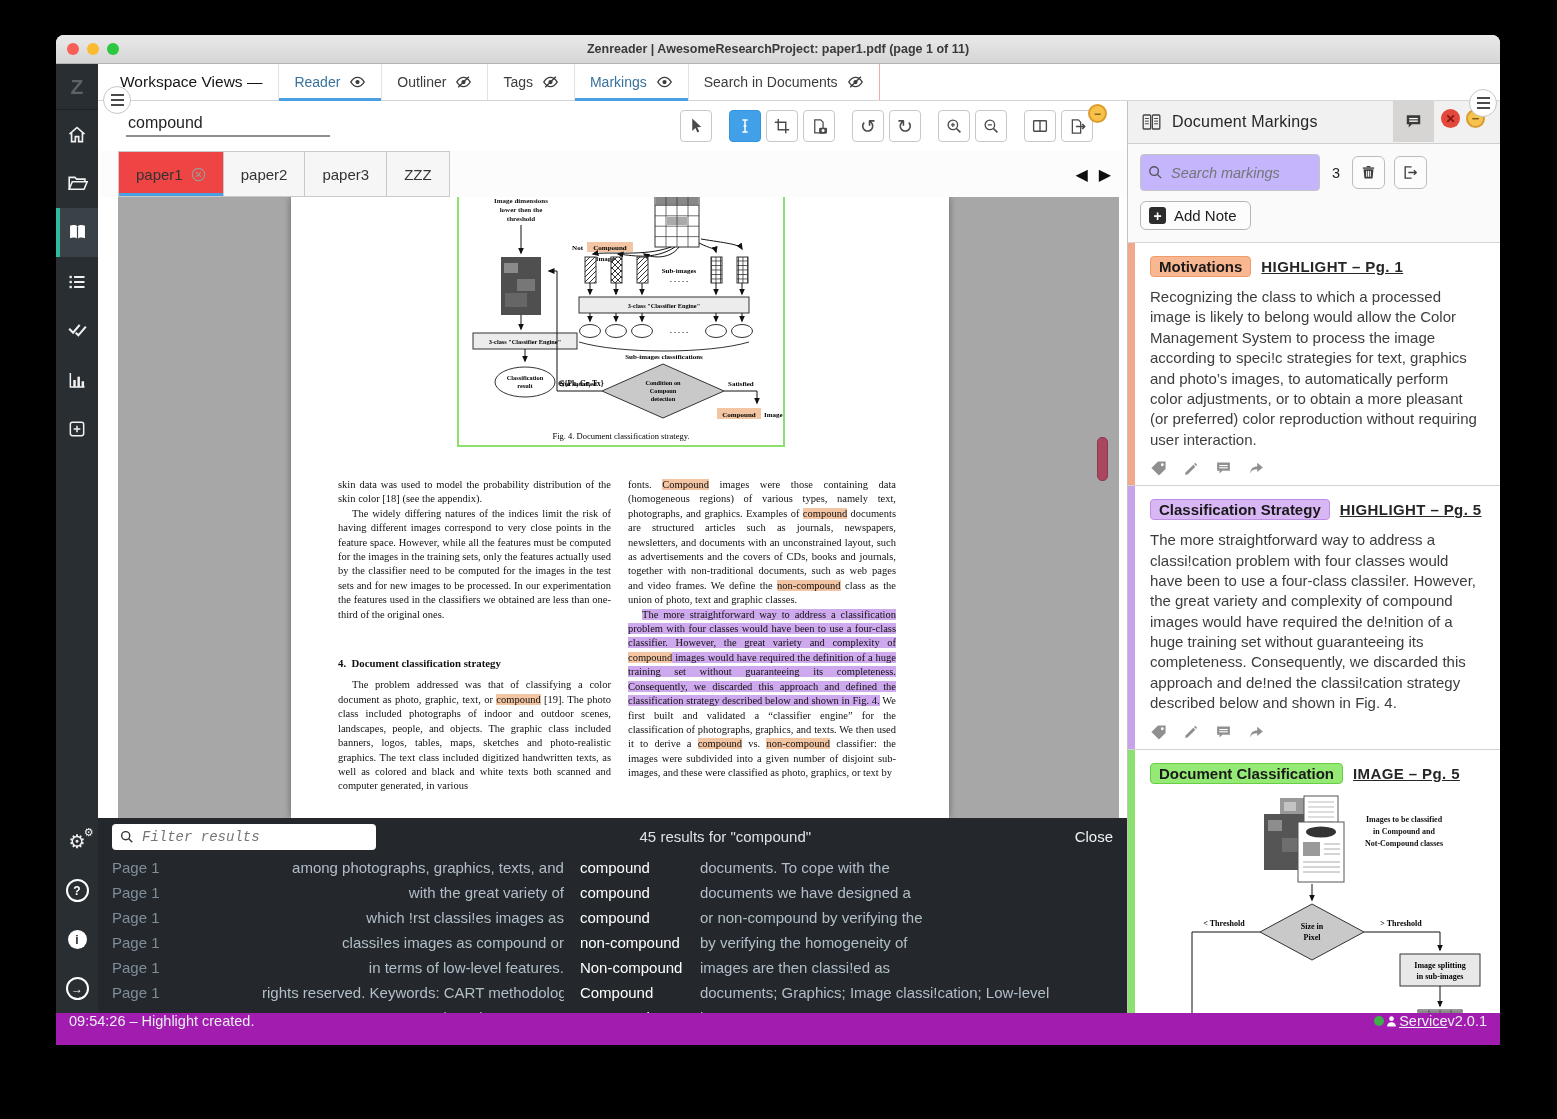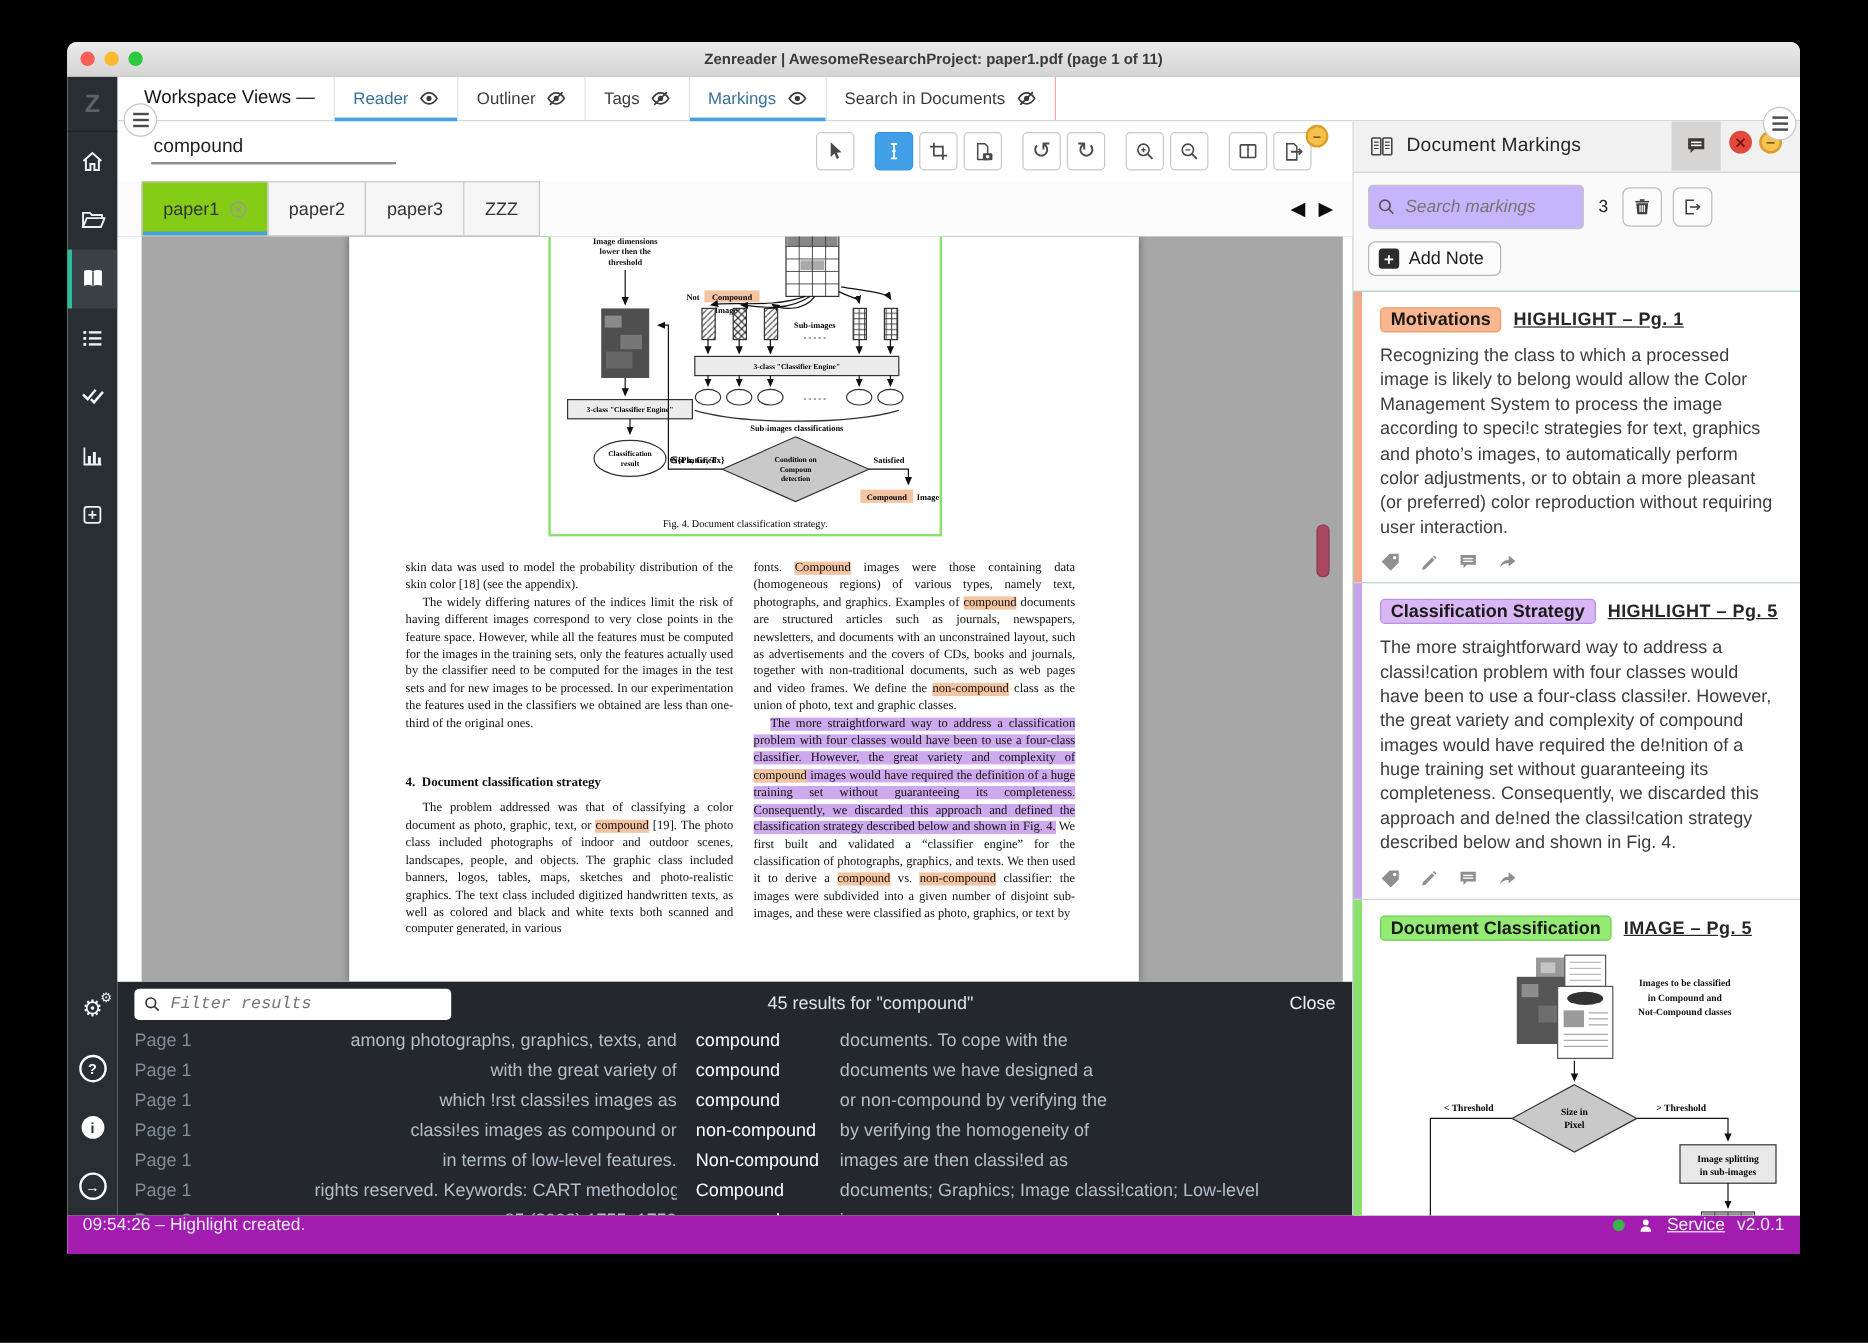--- a/index.html
+++ b/index.html
@@ -43,28 +43,28 @@
   .search-doc{position:absolute;left:28px;top:10px;width:200px;border:none;outline:none;border-bottom:2px solid #8d8d8d;font-size:16px;color:#1f1f1f;padding:3px 2px;background:transparent;font-family:"Liberation Sans",sans-serif}
   .tools{position:absolute;right:34px;top:9px;display:flex;gap:5px;align-items:center}
   .tbtn{width:30px;height:30px;border:1px solid #c8c8c8;border-radius:4px;background:#fff;display:flex;align-items:center;justify-content:center;color:#4a4a4a;font-size:19px;line-height:1}
   .tbtn.active{background:#41a0e8;border-color:#3494dd;color:#fff}
   .tgap{width:7px}
   .minus-badge{position:absolute;right:20px;top:3px;width:15px;height:15px;border-radius:50%;background:#f7c14b;border:2px solid #db9e2d;color:#7c5d12;display:flex;align-items:center;justify-content:center;font-size:12px;font-weight:700;line-height:1;z-index:4}
   
   .tabsrow{height:46px;background:#fcfcfc;display:flex;align-items:stretch;padding-left:20px;position:relative;flex:0 0 auto}
   .dtab{border:1px solid #c9c9c9;margin-left:-1px;background:#f6f6f6;display:flex;align-items:center;justify-content:center;gap:8px;font-size:15px;color:#333;padding:0 17px;position:relative}
   .dtab.first{margin-left:0}
-  .dtab.active{background:#84cc16}
+  .dtab.active{background:#ef4444}
   .dtab.active::after{content:"";position:absolute;left:0;right:0;bottom:0;height:3px;background:#49a0e2}
   .tabnav{position:absolute;right:16px;top:0;bottom:0;display:flex;align-items:center;gap:11px;font-size:16px;color:#0d0d0d}
   
   .viewer{flex:1;background:#a7a7a7;border-left:20px solid #fff;border-right:8px solid #fff;position:relative;overflow:hidden;min-height:0}
   .page{position:absolute;left:173px;top:0;bottom:0;width:658px;background:#fff;box-shadow:0 0 7px rgba(0,0,0,.4)}
   .figbox{position:absolute;left:166px;top:-6px;width:324px;height:252px;border:2px solid #8ce06e;background:#fff;overflow:hidden}
-  .pdfcol{position:absolute;top:270px;width:273px;font-family:"Liberation Serif",serif;font-size:10.5px;line-height:14.4px;text-align:justify;color:#101010}
+  .pdfcol{position:absolute;top:281px;width:273px;font-family:"Liberation Serif",serif;font-size:10.5px;line-height:14.4px;text-align:justify;color:#101010}
   .pdfcol.leftc{left:47px}
   .pdfcol.rightc{left:337px;width:268px}
   .pdfcol p{margin:0}
   .pdfcol .ind{text-indent:14px}
   .pdfh{font-weight:700;margin:34px 0 8px;text-align:left;font-size:10.8px;font-family:"Liberation Serif",serif;color:#101010}
   .hl-o{background:#f3c5a3}
   .hl-p{background:#cfa9ee}
   .vscroll{position:absolute;right:11px;top:240px;width:9px;height:42px;border-radius:5px;background:#a8475f;border:1px solid #8d3a50}
   
   .results{height:195px;background:#24282c;flex:0 0 auto;overflow:hidden;font-size:15px}
@@ -73,21 +73,21 @@
   .filter input{border:none;outline:none;font-style:italic;font-size:14px;width:100%;font-family:Liberation Mono, monospace;background:transparent;color:#333}
   .res-sum{flex:1;text-align:center;color:#dde3e8}
   .res-close{color:#eef2f5;flex:0 0 auto}
   .res-row{height:25px;display:flex;align-items:center;padding:0 14px;color:#b2bec8;white-space:nowrap}
   .res-page{width:150px;color:#7f8e9a;flex:0 0 auto}
   .res-before{flex:0.95;text-align:right;overflow:hidden}
   .res-match{width:118px;flex:0 0 auto;color:#fff;padding-left:16px}
   .res-after{flex:1.3;text-align:left;overflow:hidden;padding-left:2px}
   
   .statusbar{height:32px;background:#a21caf;display:flex;align-items:flex-start;padding:0 13px;color:#e9edef;font-size:14.5px;flex:0 0 auto}
-  .sb-right{margin-left:auto;display:flex;align-items:center;gap:10px}
+  .sb-right{margin-left:auto;display:flex;align-items:center;gap:0}
   .sb-dot{width:10px;height:10px;border-radius:50%;background:#3db04a}
   .sb-service{text-decoration:underline;color:#eef2f5}
   
   .panel{width:372px;border-left:1px solid #c2c2c2;background:#fafafa;display:flex;flex-direction:column;min-height:0;flex:0 0 auto}
   .p-head{height:42px;background:#f1f1f2;border-bottom:1px solid #cfcfcf;display:flex;align-items:center;padding-left:13px;gap:10px;position:relative;flex:0 0 auto}
   .p-title{font-size:16px;color:#262626;letter-spacing:.2px}
   .p-comment{position:absolute;right:66px;top:0;width:41px;height:41px;background:#d7d5d3;display:flex;align-items:center;justify-content:center}
   .badge{position:absolute;top:8px;width:19px;height:19px;border-radius:50%;display:flex;align-items:center;justify-content:center;font-weight:700;box-sizing:border-box}
   .badge.redb{right:40px;background:#e2493c;color:#7e150d;font-size:12px}
   .badge.orangeb{right:15px;background:#f6c34f;border:2px solid #d99c2e;color:#7c5c10;font-size:13px}

